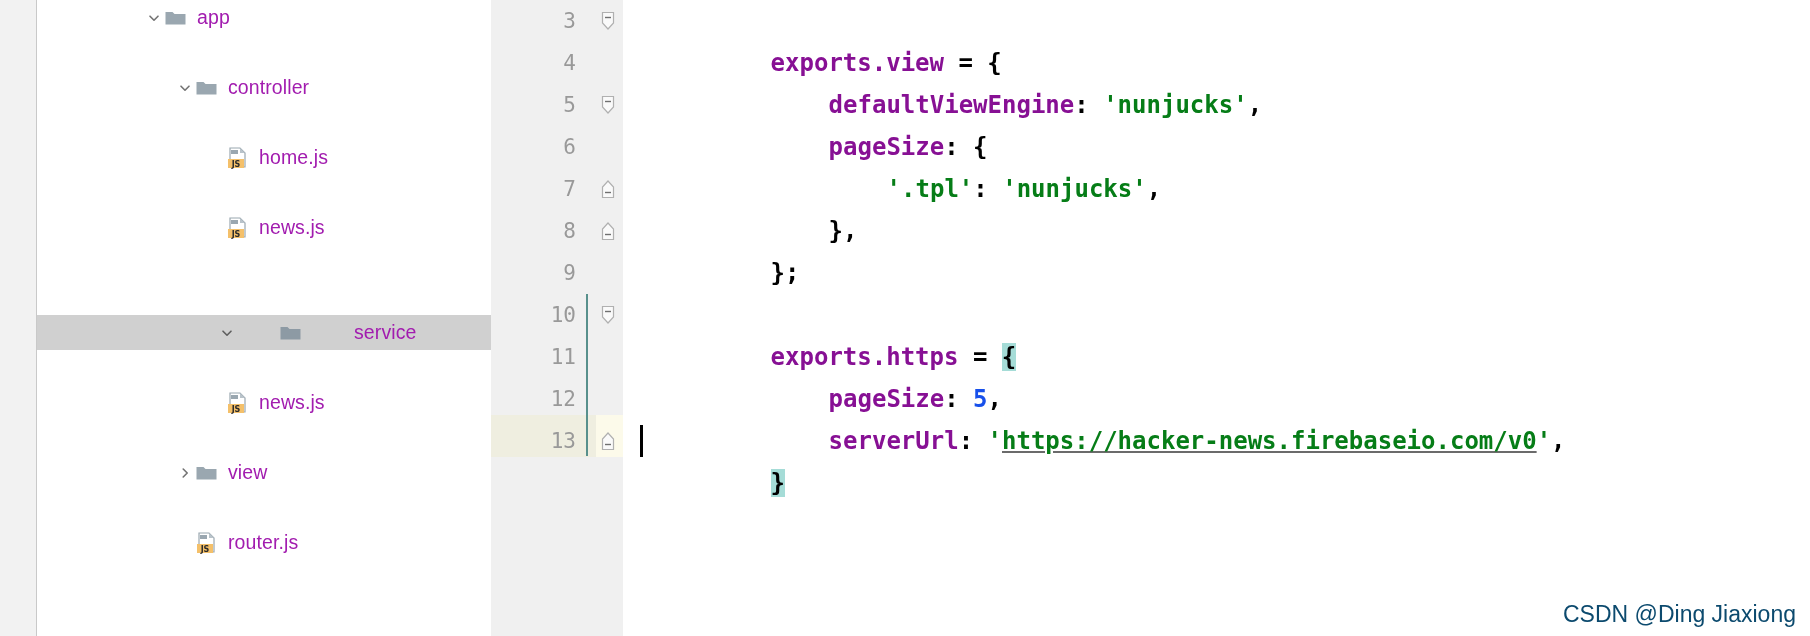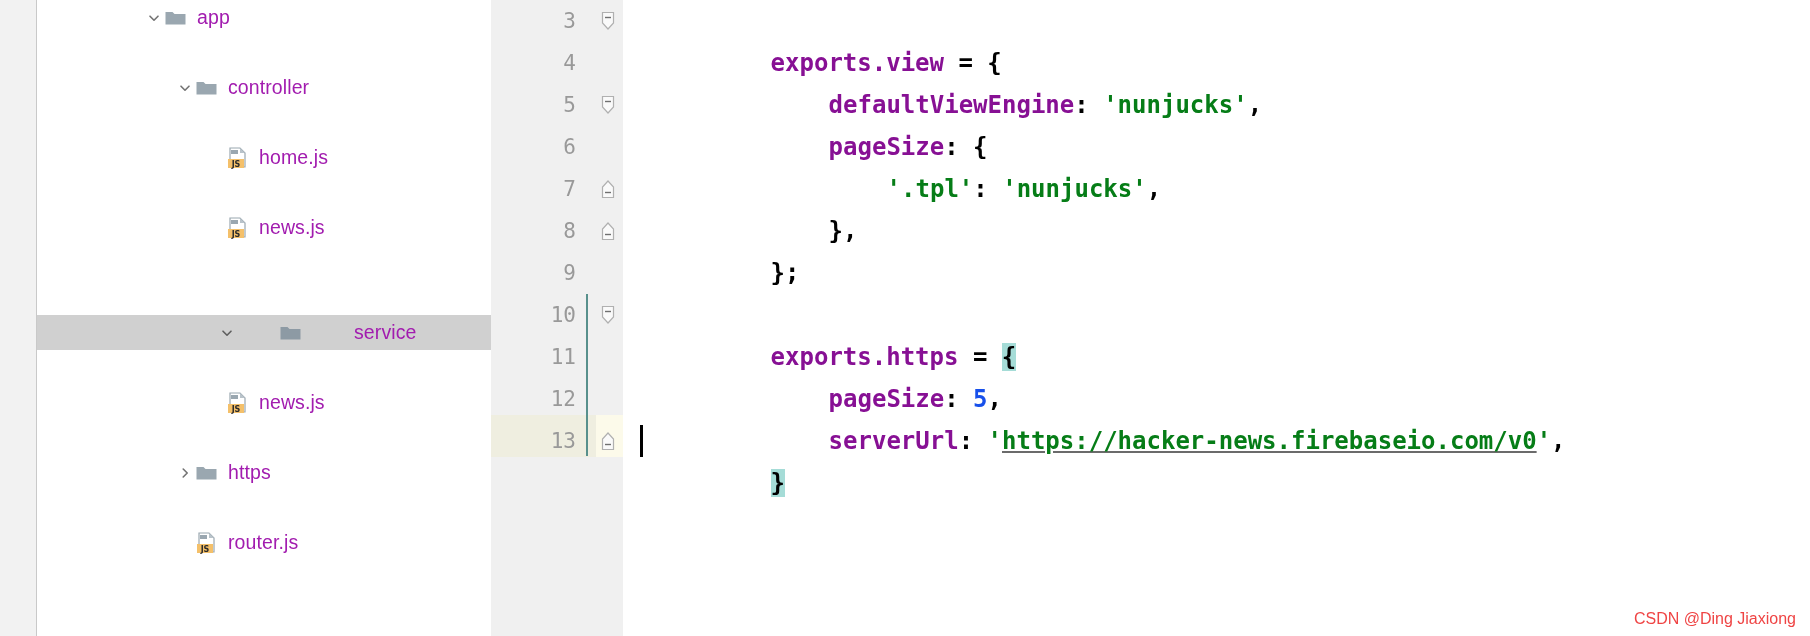--- a/index.html
+++ b/index.html
@@ -186,22 +186,22 @@
     height: 42px;
     display: flex;
     align-items: center;
     justify-content: center;
   }
 
   .watermark {
     position: absolute;
     right: 14px;
     bottom: 8px;
-    font-size: 16px;
-    color: #ef4444;
+    font-size: 23px;
+    color: #0c4a6e;
     font-family: "Liberation Sans", sans-serif;
     white-space: nowrap;
   }
 
   .caret {
     position: absolute;
     width: 3px;
     height: 32px;
     background: #000000;
     top: 5px;
@@ -309,21 +309,21 @@
       <div class="arrow">
         <svg width="14" height="14" viewBox="0 0 14 14">
             <path d="M5.2 3 L9.2 7 L5.2 11" fill="none" stroke="#737373" stroke-width="1.6" stroke-linecap="round" stroke-linejoin="round"></path>
           </svg>
       </div>
       <div class="folder-icon">
         <svg width="21" height="17" viewBox="0 0 21 17">
             <path d="M0.5 3 L0.5 15.5 L20.5 15.5 L20.5 5 L9.5 5 L7.5 3 Z" fill="#9aa7b0"></path>
           </svg>
       </div>
-      <span class="node-label">https</span>
+      <span class="node-label">view</span>
     </div>
 
     <div class="tree-row" style="top:280px">
       <div style="width:159px;flex:0 0 159px;"></div>
       <div class="js-icon">
         <svg width="22" height="22" viewBox="0 0 22 22">
           <path d="M3 1 L13 1 L18 6 L18 20 L3 20 Z" fill="#ffffff" stroke="#9aa7b0" stroke-width="1.2"></path>
           <path d="M13 1 L13 6 L18 6 Z" fill="#b9c3ca"></path>
           <path d="M4 3 L11 3 L11 7 L4 7 Z" fill="#9aa7b0"></path>
           <rect x="1" y="12" width="16" height="9" fill="#f4c06a"></rect>

